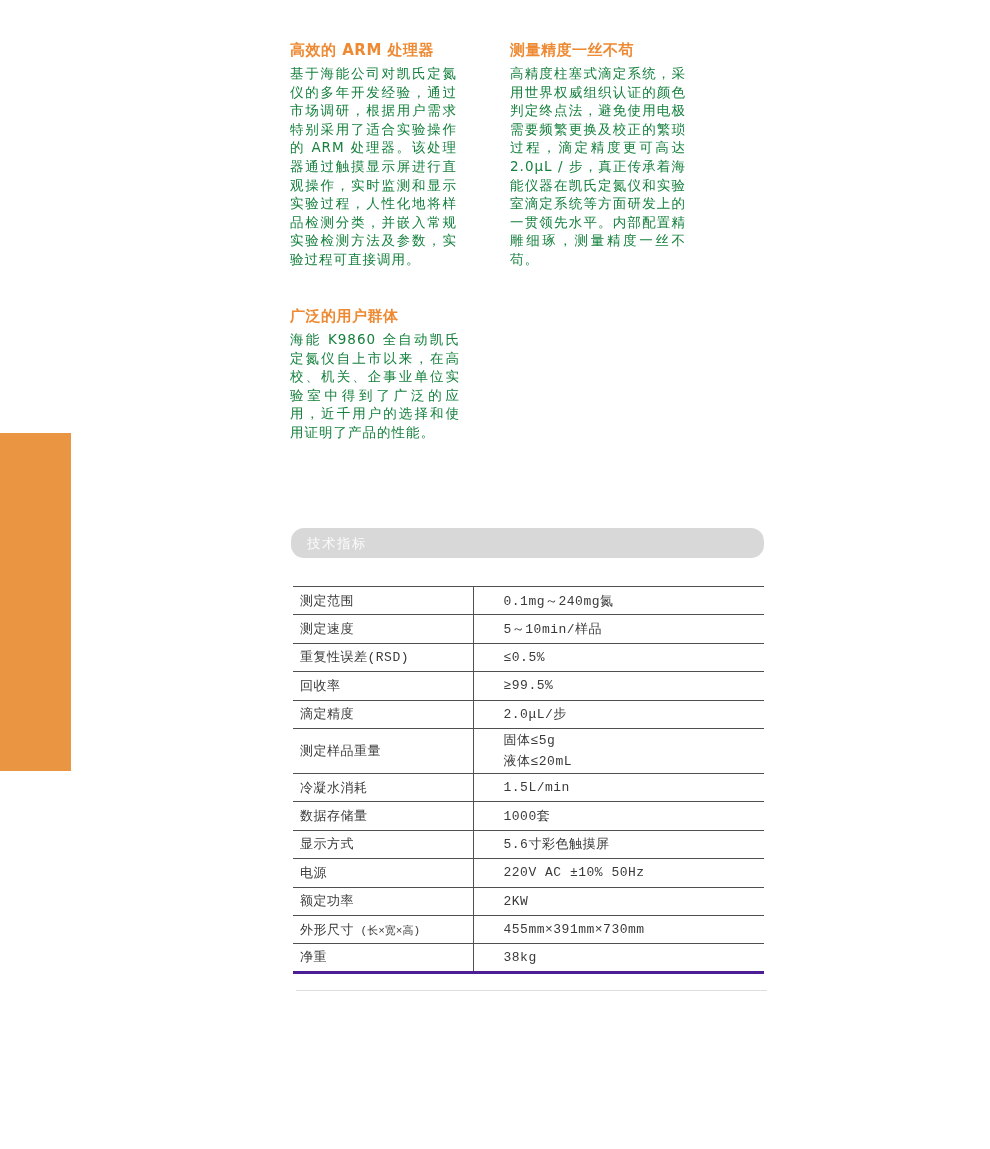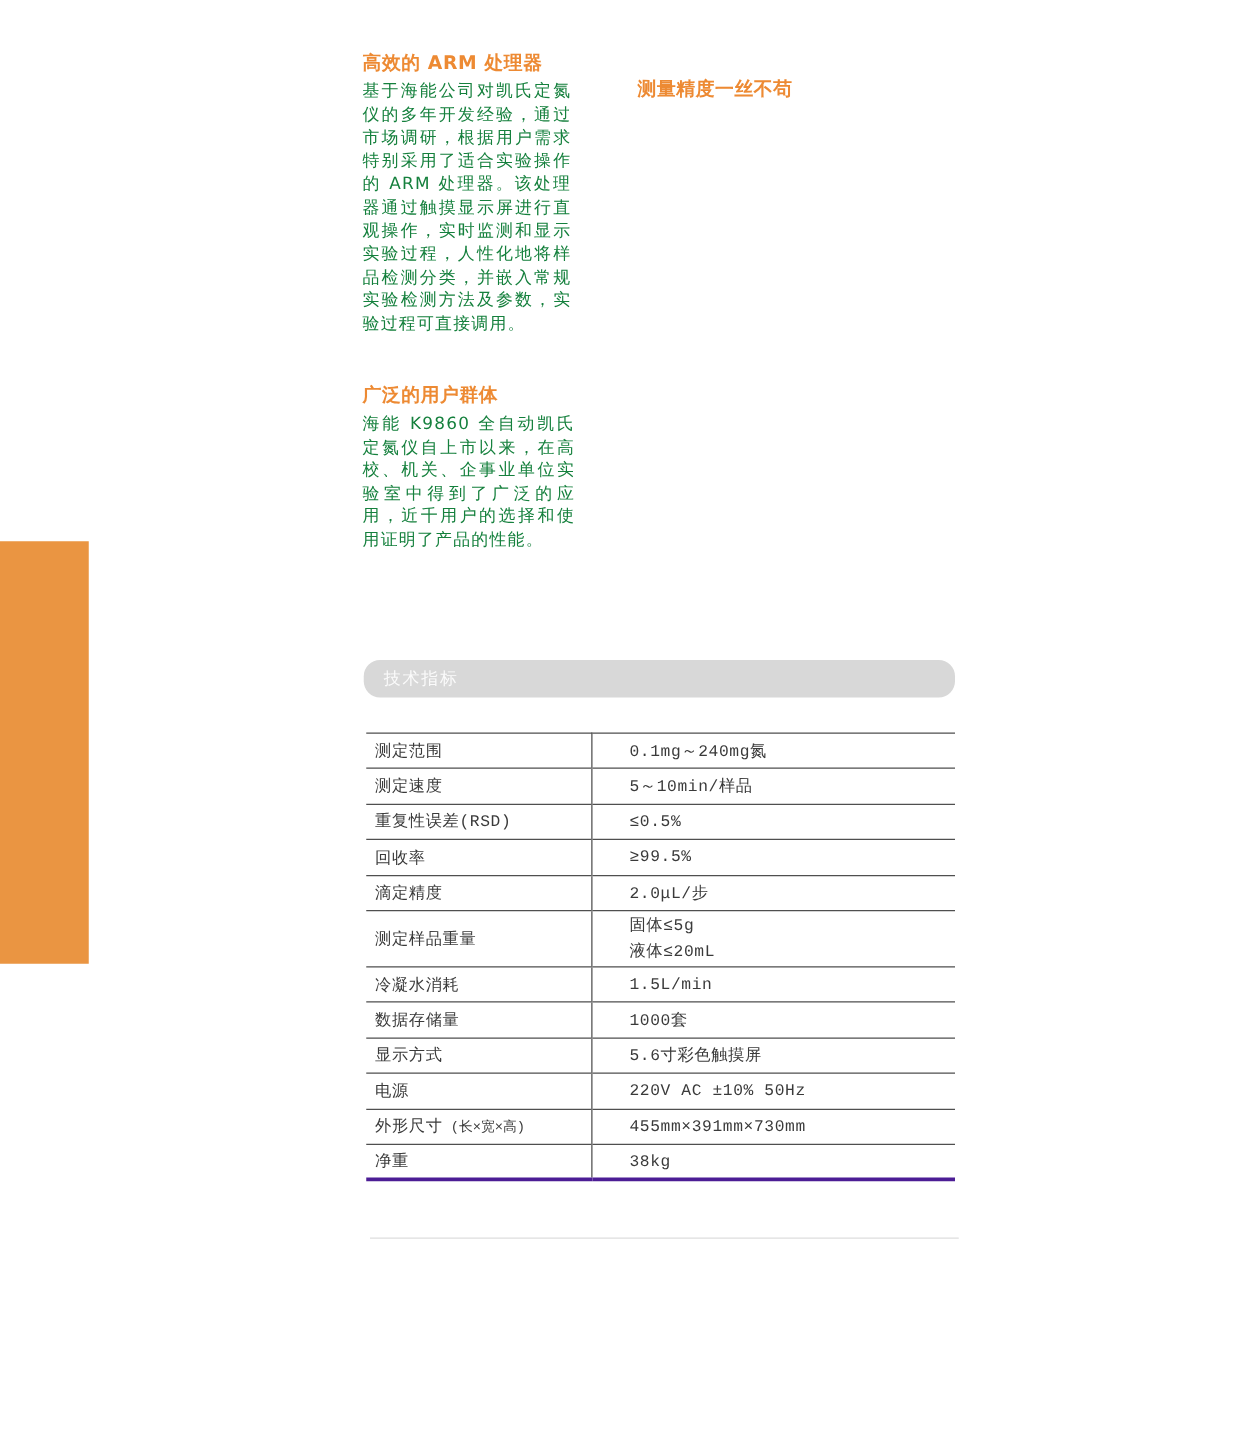--- a/index.html
+++ b/index.html
@@ -31,21 +31,21 @@
   }
   .sec p {
     margin: 0;
     font-size: 13.5px;
     line-height: 18.6px;
     color: #15803d;
     text-align: justify;
     letter-spacing: 1px;
   }
   .sec-arm        { left: 290px; top: 40px;  width: 167px; }
-  .sec-precision  { left: 510px; top: 40px;  width: 176px; margin-top: 21px; }
+  .sec-precision  { left: 510px; top: 40px;  width: 176px; }
   .sec-users      { left: 290px; top: 306px; width: 170px; }
 
   
   .spec-bar {
     position: absolute;
     left: 291px; top: 528px;
     width: 473px; height: 30px;
     box-sizing: border-box;
     background: var(--bar-gray, #D8D8D8);
     color: #FBFBFB;
@@ -96,20 +96,21 @@
 
   <div class="accent-bar"></div>
 
   <section class="sec sec-arm">
     <h3>高效的 ARM 处理器</h3>
     <p>基于海能公司对凯氏定氮仪的多年开发经验，通过市场调研，根据用户需求特别采用了适合实验操作的 ARM 处理器。该处理器通过触摸显示屏进行直观操作，实时监测和显示实验过程，人性化地将样品检测分类，并嵌入常规实验检测方法及参数，实验过程可直接调用。</p>
   </section>
 
   <section class="sec sec-precision">
     <h3>测量精度一丝不苟</h3>
+    <p>高精度柱塞式滴定系统，采用世界权威组织认证的颜色判定终点法，避免使用电极需要频繁更换及校正的繁琐过程，滴定精度更可高达 2.0μL / 步，真正传承着海能仪器在凯氏定氮仪和实验室滴定系统等方面研发上的一贯领先水平。内部配置精雕细琢，测量精度一丝不苟。</p>
   </section>
 
   <section class="sec sec-users">
     <h3>广泛的用户群体</h3>
     <p>海能 K9860 全自动凯氏定氮仪自上市以来，在高校、机关、企事业单位实验室中得到了广泛的应用，近千用户的选择和使用证明了产品的性能。</p>
   </section>
 
   <div class="spec-bar">
     <span>技术指标</span>
   </div>
@@ -157,20 +158,24 @@
       </tr>
       <tr>
         <td class="c1">显示方式</td>
         <td class="c2">5.6寸彩色触摸屏</td>
       </tr>
       <tr>
         <td class="c1">电源</td>
         <td class="c2">220V AC ±10% 50Hz</td>
       </tr>
       <tr>
+        <td class="c1">额定功率</td>
+        <td class="c2">2KW</td>
+      </tr>
+      <tr>
         <td class="c1">
           <span>外形尺寸</span><span class="suffix"> (长×宽×高)</span>
         </td>
         <td class="c2">455mm×391mm×730mm</td>
       </tr>
       <tr>
         <td class="c1">净重</td>
         <td class="c2">38kg</td>
       </tr>
     </tbody>

